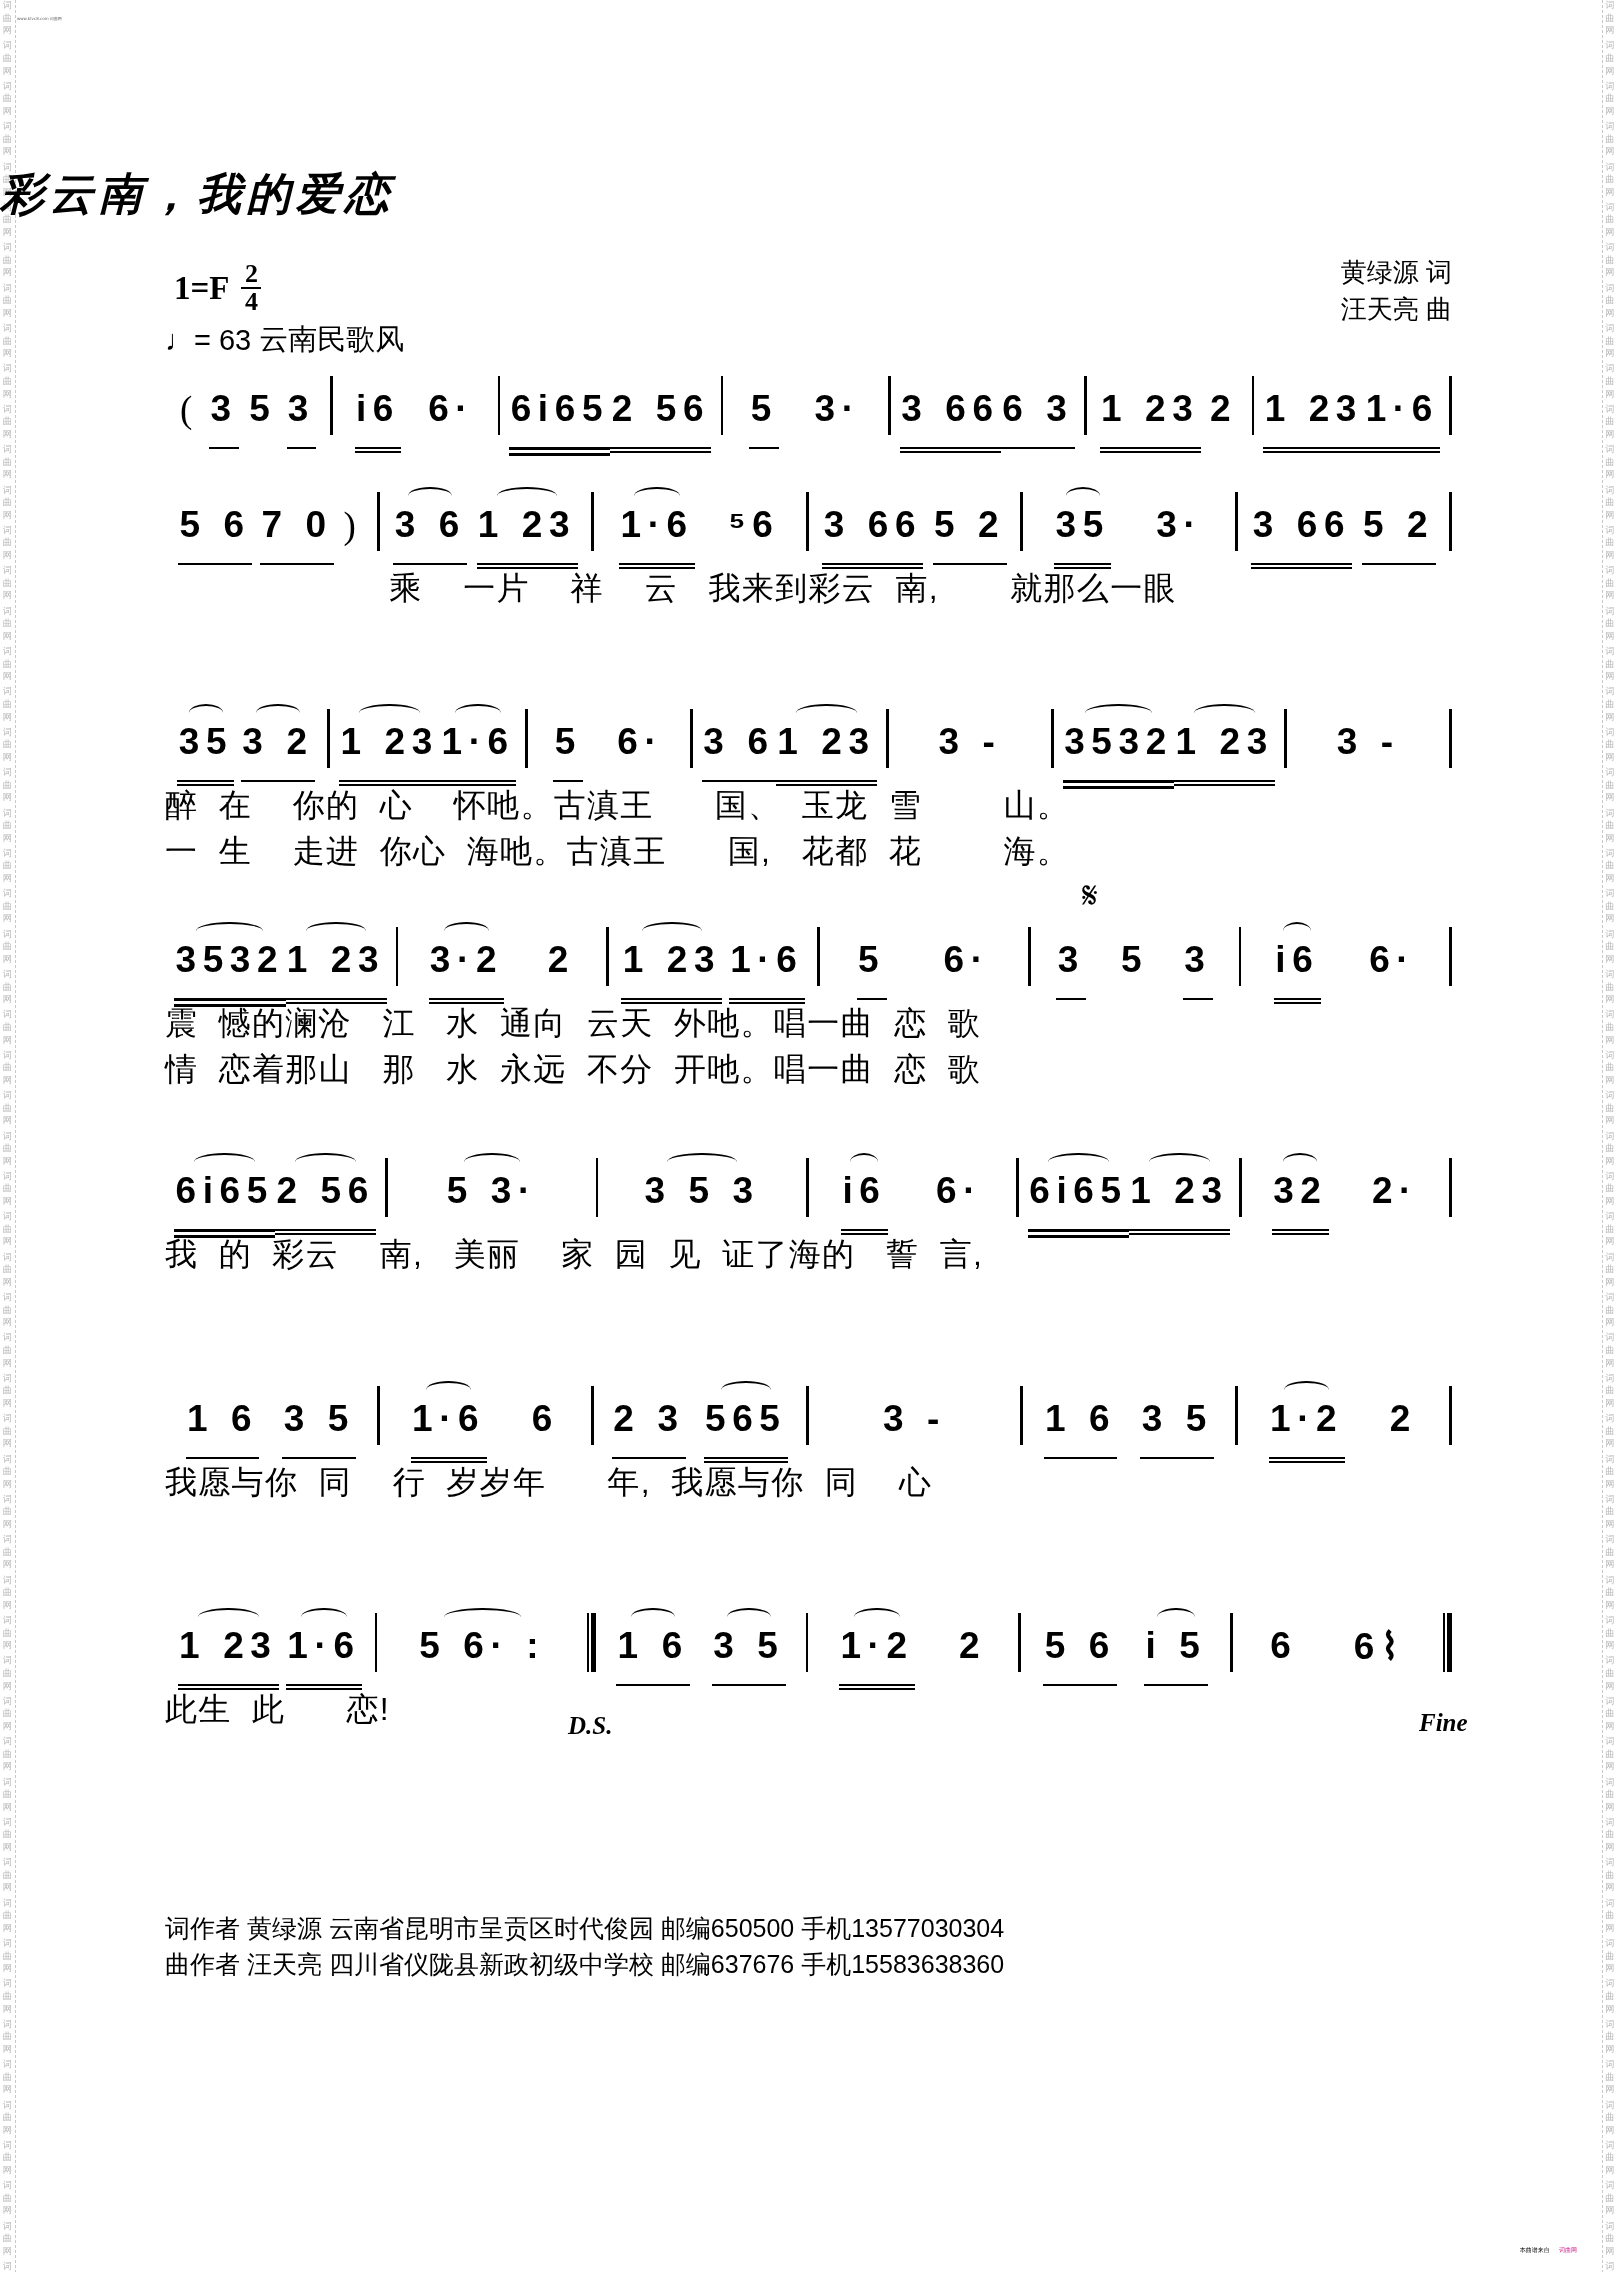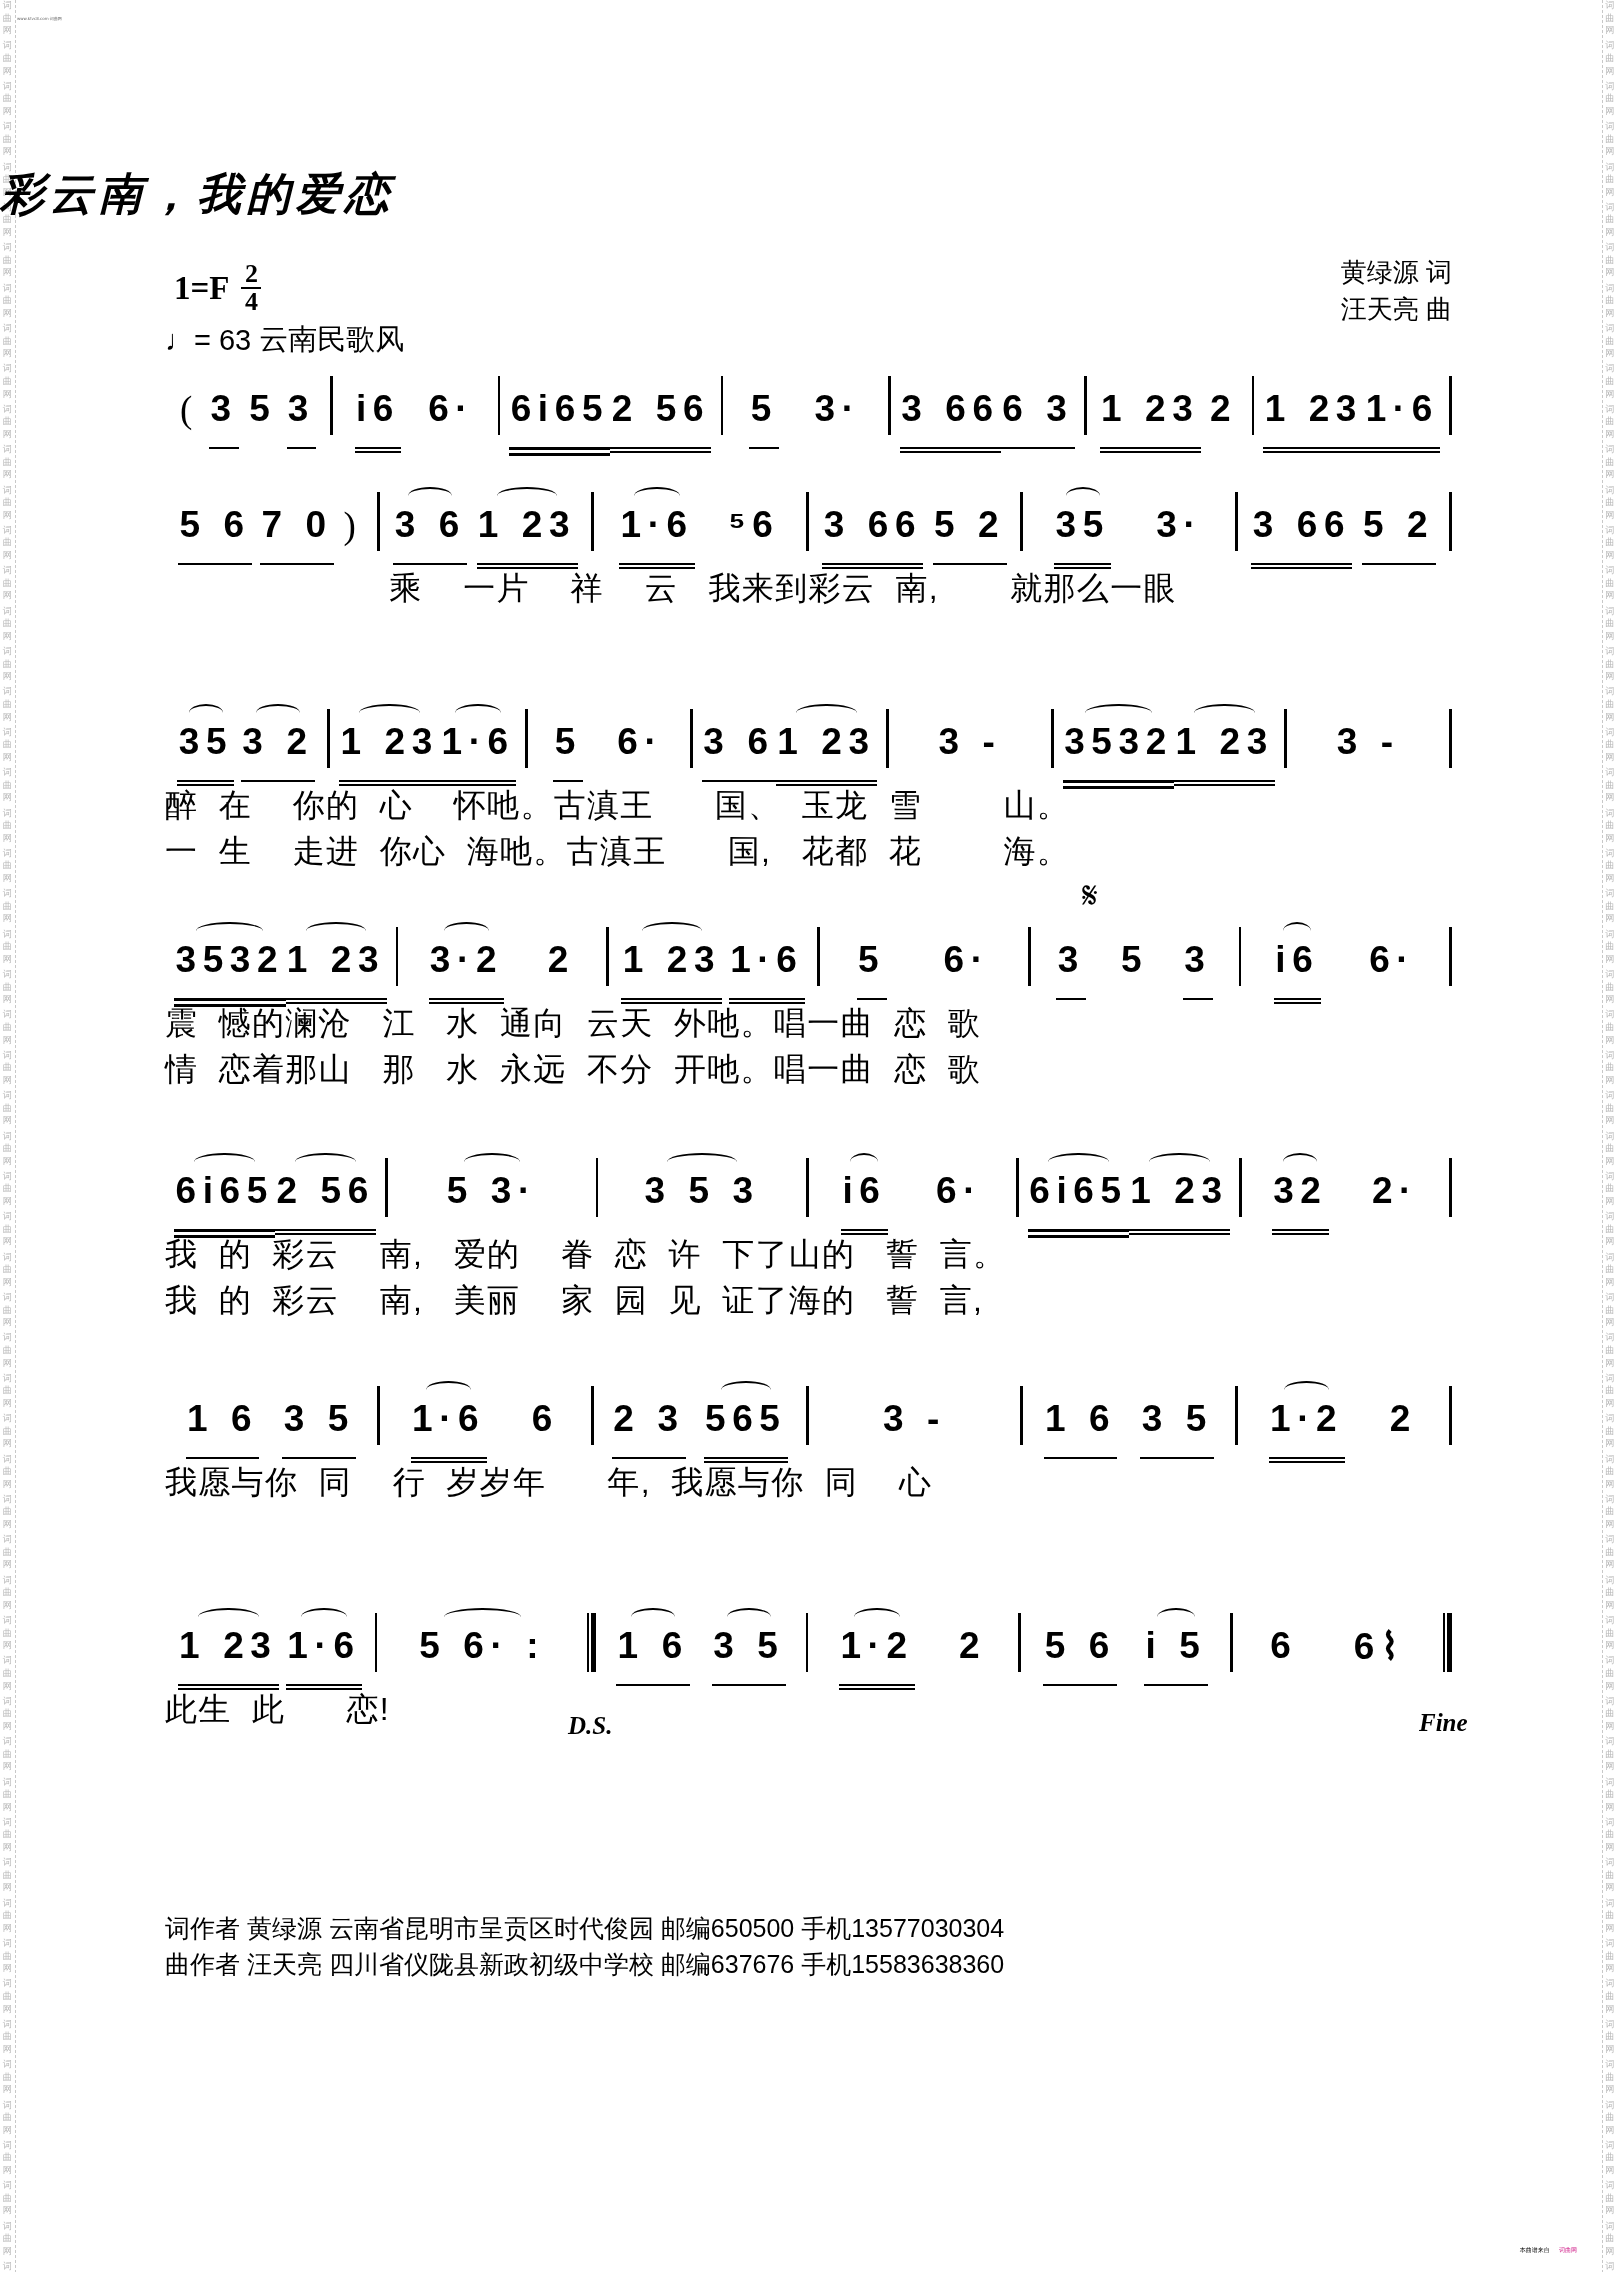--- a/index.html
+++ b/index.html
@@ -700,21 +700,20 @@
           <span class="grp u3 slur">6i65</span>
           <span class="grp u2 slur">1 23</span>
         </div>
         <div class="barline"></div>
         <div class="measure">
           <span class="grp u2 slur">32</span>
           <span class="grp">2·</span>
         </div>
         <div class="barline"></div>
       </div>
-      <div class="lyrics">我  的  彩云    南,   爱的    眷  恋  许  下了山的   誓  言。</div>
       <div class="lyrics">我  的  彩云    南,   美丽    家  园  见  证了海的   誓  言,</div>
     </div>
     <div class="system" style="top: 1386px;">
       <div class="notes-row">
         <div class="measure">
           <span class="grp u1">1 6</span>
           <span class="grp u1">3 5</span>
         </div>
         <div class="barline"></div>
         <div class="measure">

